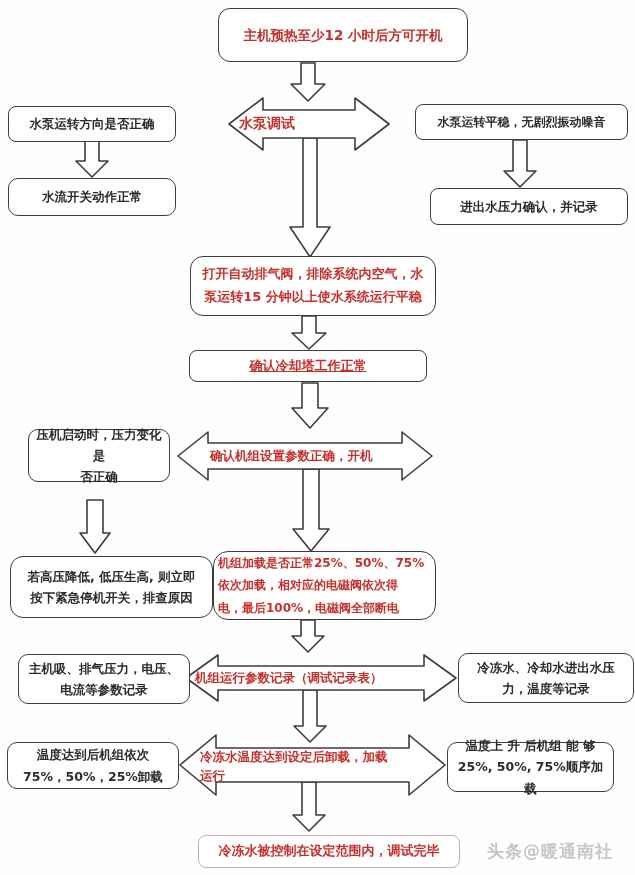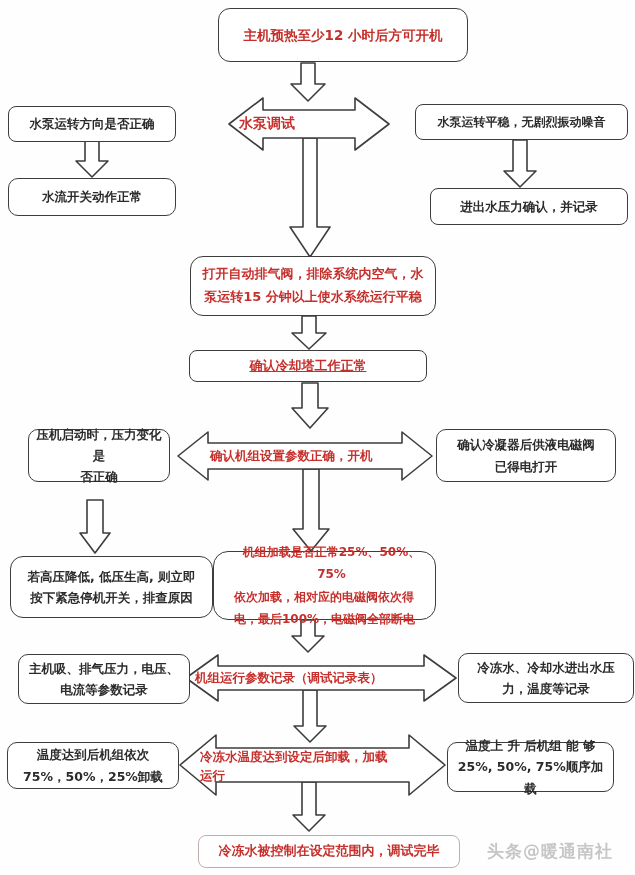--- a/index.html
+++ b/index.html
@@ -14,21 +14,21 @@
     display:flex;flex-direction:column;align-items:center;justify-content:center;
     text-align:center;color:#2b2b2b;font-weight:600;font-size:12.5px;line-height:1.7;
     padding:2px 6px;
   }
   .red{color:#c6302c;font-weight:bold;}
   .label{
     position:absolute;z-index:3;display:flex;flex-direction:column;
     align-items:flex-start;justify-content:center;text-align:center;
     color:#c6302c;font-weight:bold;background:transparent;line-height:1.55;
   }
-  .leftalign{align-items:flex-start;text-align:center;padding-left:20px;}
+  .leftalign{align-items:flex-start;text-align:center;padding-left:4px;}
   #watermark{
     position:absolute;z-index:2;left:487px;top:840px;width:145px;
     color:#c6c6c6;font-size:17px;font-weight:bold;letter-spacing:1px;
     text-shadow:1px 1px 0 #ffffff;
   }
   .fs12{font-size:12px;} .fs13{font-size:13px;} .fs135{font-size:13.5px;margin-left:8px;} .fs14{font-size:14px;}
   .lh18{line-height:1.85;}
   .lightborder{border:1.3px solid #c0aead;border-radius:8px;}
 </style>
 </head>
@@ -89,24 +89,20 @@
 
   <div class="node" style="left:28px;top:429px;width:142px;height:53px;">
     <div>压机启动时，压力变化是</div>
     <div>否正确</div>
   </div>
 
   <div class="label" style="left:210px;top:444px;width:212px;height:24px;font-size:12.5px;">
     <div>确认机组设置参数正确，开机</div>
   </div>
 
-  <div class="node" style="left:436px;top:429px;width:180px;height:53px;">
-    <div>确认冷凝器后供液电磁阀</div>
-    <div>已得电打开</div>
-  </div>
 
   <div class="node" style="left:10px;top:556px;width:203px;height:62px;border-radius:13px;">
     <div>若高压降低, 低压生高, 则立即</div>
     <div>按下紧急停机开关，排查原因</div>
   </div>
 
   <div class="node red fs12 lh18 leftalign" style="left:213px;top:551px;width:223px;height:69px;border-radius:15px;">
     <div>机组加载是否正常25%、50%、75%</div>
     <div>依次加载，相对应的电磁阀依次得</div>
     <div>电，最后100%，电磁阀全部断电</div>

